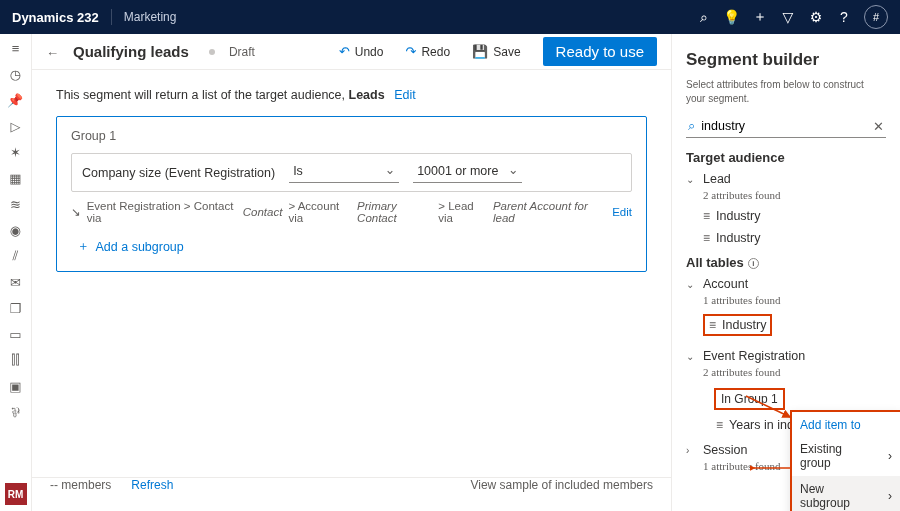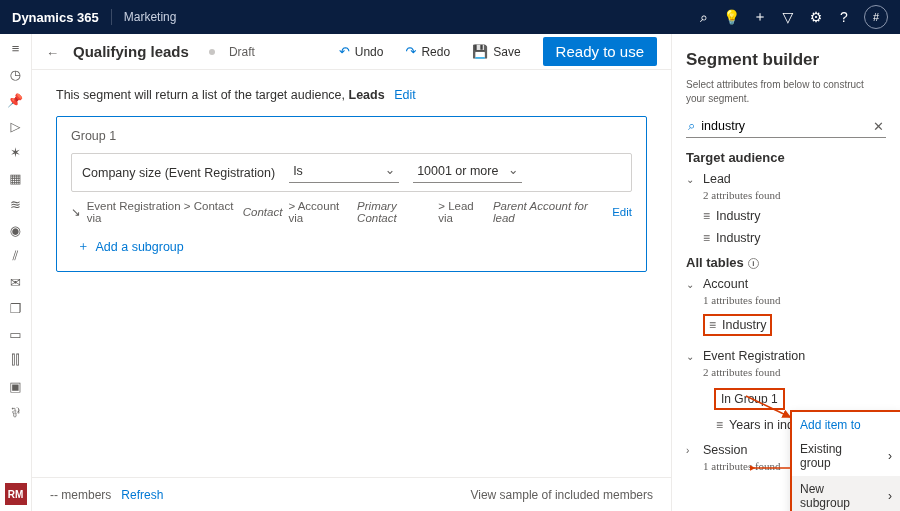--- a/index.html
+++ b/index.html
@@ -32,21 +32,21 @@
   .group { border: 1.5px solid #0078d4; border-radius: 2px; margin-top: 14px; padding: 12px 14px 16px 14px; }
   .group-title { color: #605e5c; font-size: 12.5px; margin-bottom: 10px; }
   .row { border: 1px solid #d2d0ce; border-radius: 2px; padding: 8px 10px; display: flex; align-items: center; gap: 14px; font-size: 12.5px; }
   .row .attr { }
   .row .sel { border-bottom: 1px solid #8a8886; padding: 2px 24px 4px 4px; position: relative; min-width: 110px; cursor: pointer; }
   .row .sel::after { content: "⌄"; position: absolute; right: 4px; top: 0; color: #605e5c; }
   .pathrow { display: flex; align-items: center; gap: 6px; font-size: 11.5px; color: #605e5c; margin-top: 8px; }
   .pathrow .italic { font-style: italic; color: #605e5c; }
   .pathrow .link { color: #0078d4; cursor: pointer; margin-left: 4px; }
   .addsub { color: #0078d4; font-size: 12.5px; margin-top: 14px; margin-left: 6px; display: inline-flex; align-items: center; gap: 6px; cursor: pointer; }
-  .footer { border-top: 1px solid #edebe9; height: 34px; display: flex; align-items: center; padding: 0 18px; font-size: 12px; color: #605e5c; gap: 10px; }
+  .footer { border-top: 1px solid #edebe9; height: 34px; display: flex; align-items: flex-start; padding: 0 18px; font-size: 12px; color: #605e5c; gap: 20px; }
   .footer .link { color: #0078d4; cursor: pointer; }
   .footer .spacer { flex: 1; }
   .rpanel { width: 228px; padding: 16px 14px 0 14px; overflow: visible; position: relative; }
   .rpanel h2 { font-size: 17px; font-weight: 600; margin-bottom: 8px; }
   .rpanel .hint { font-size: 10px; color: #605e5c; line-height: 1.35; margin-bottom: 10px; }
   .search { border-bottom: 1px solid #8a8886; display: flex; align-items: center; padding: 3px 2px; margin-bottom: 12px; }
   .search .sicon { color: #0078d4; margin-right: 6px; font-size: 13px; }
   .search input { border: none; outline: none; flex: 1; font-size: 12.5px; background: transparent; }
   .search .clear { color: #605e5c; cursor: pointer; font-size: 13px; }
   .sect { font-weight: 600; font-size: 13px; margin: 6px 0 4px 0; }
@@ -61,21 +61,21 @@
   .flyout .fi { padding: 6px 8px; display: flex; justify-content: space-between; align-items: center; cursor: pointer; gap: 32px; }
   .flyout .fi:last-child { background: #f3f2f1; }
   .ingroup { border: 2px solid #d83b01; padding: 2px 5px; display: inline-block; margin-left: 28px; margin-top: 6px; font-size: 12px; text-align: right; }
   svg.arrow { position: absolute; pointer-events: none; }
   .info-circ { display:inline-block; width:11px; height:11px; border:1px solid #8a8886; border-radius:50%; font-size:8px; text-align:center; line-height:10px; color:#605e5c; margin-left:4px; vertical-align:middle;}
 </style>
 </head>
 <body>
 
 <div class="topbar">
-  <span class="brand">Dynamics 365</span>
+  <span class="brand">Dynamics 232</span>
   <span class="sep"></span>
   <span class="module">Marketing</span>
   <span class="spacer"></span>
   <span class="ticon">⌕</span>
   <span class="ticon">💡</span>
   <span class="ticon">＋</span>
   <span class="ticon">▽</span>
   <span class="ticon">⚙</span>
   <span class="ticon">?</span>
   <span class="avatar">#</span>

